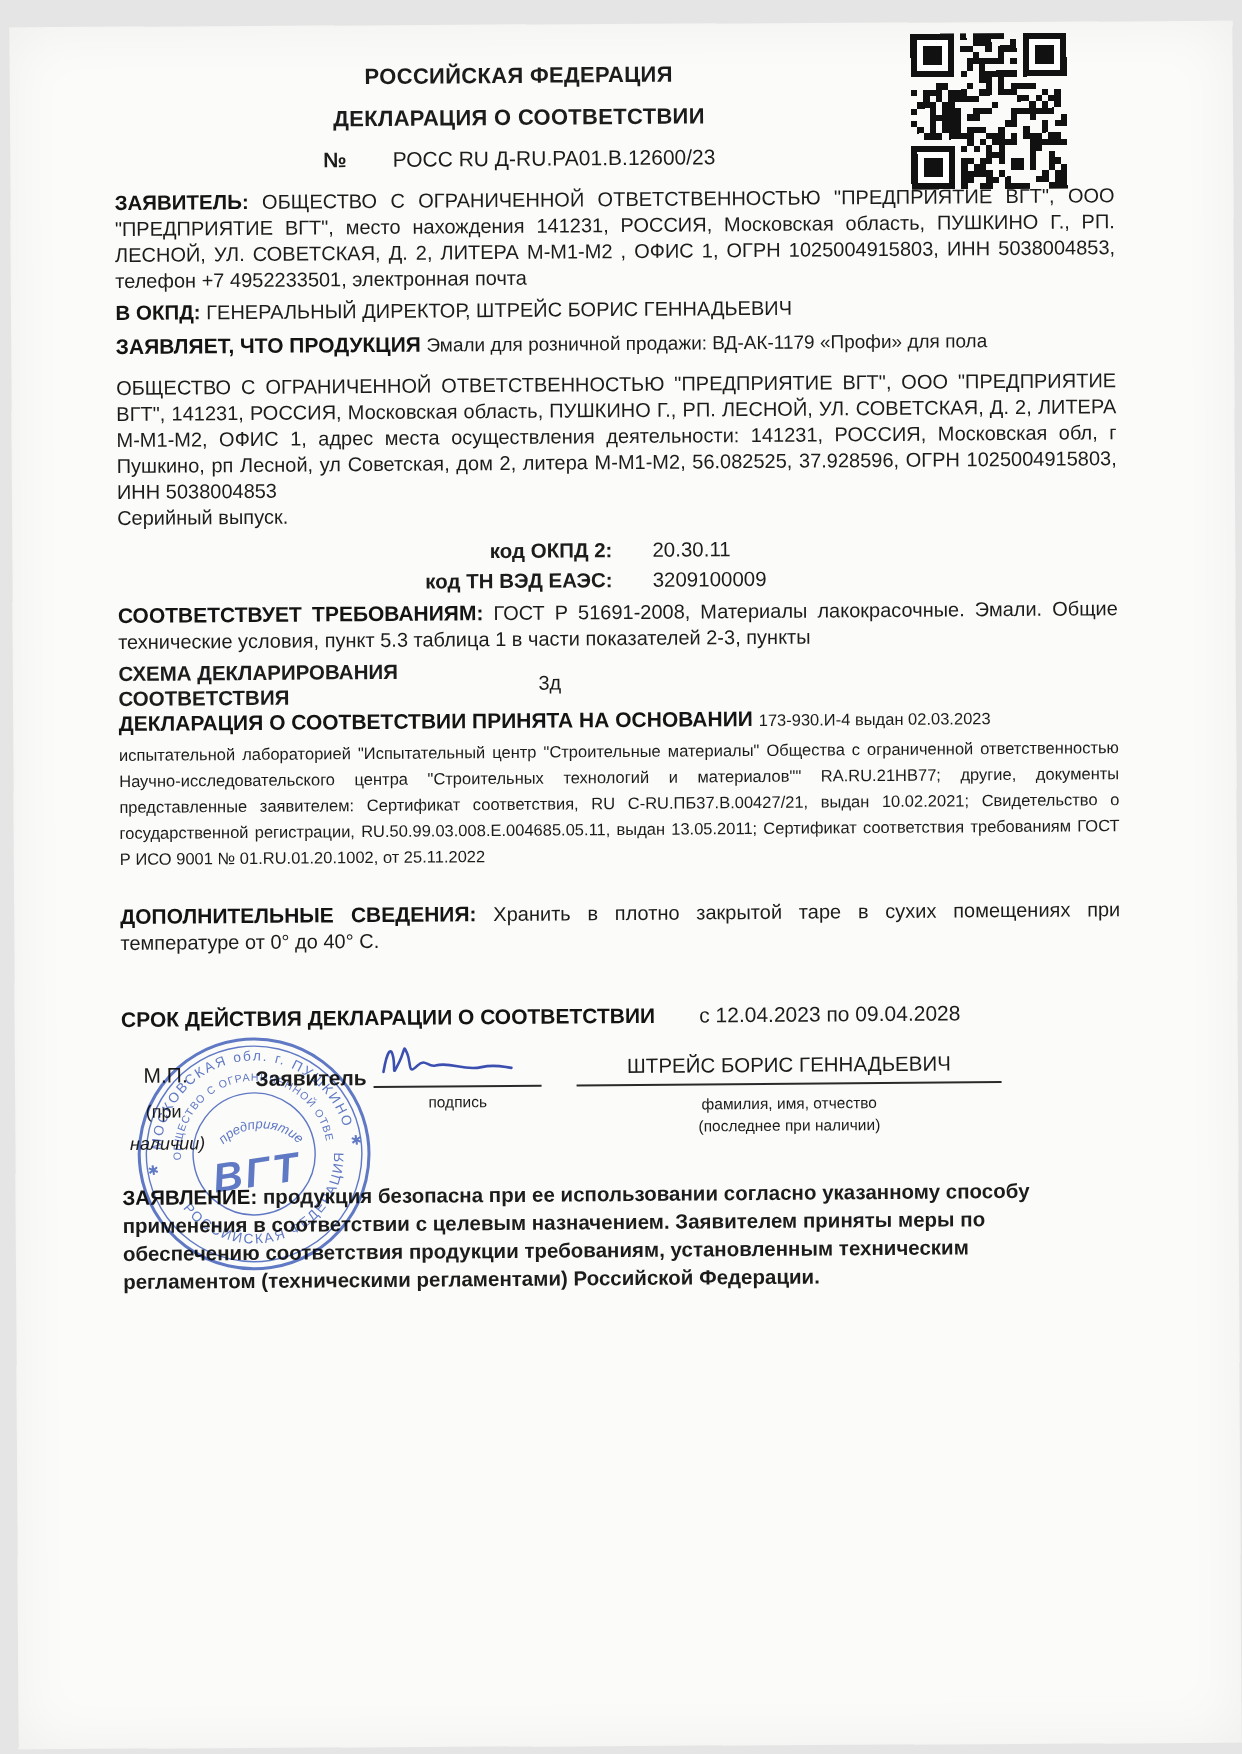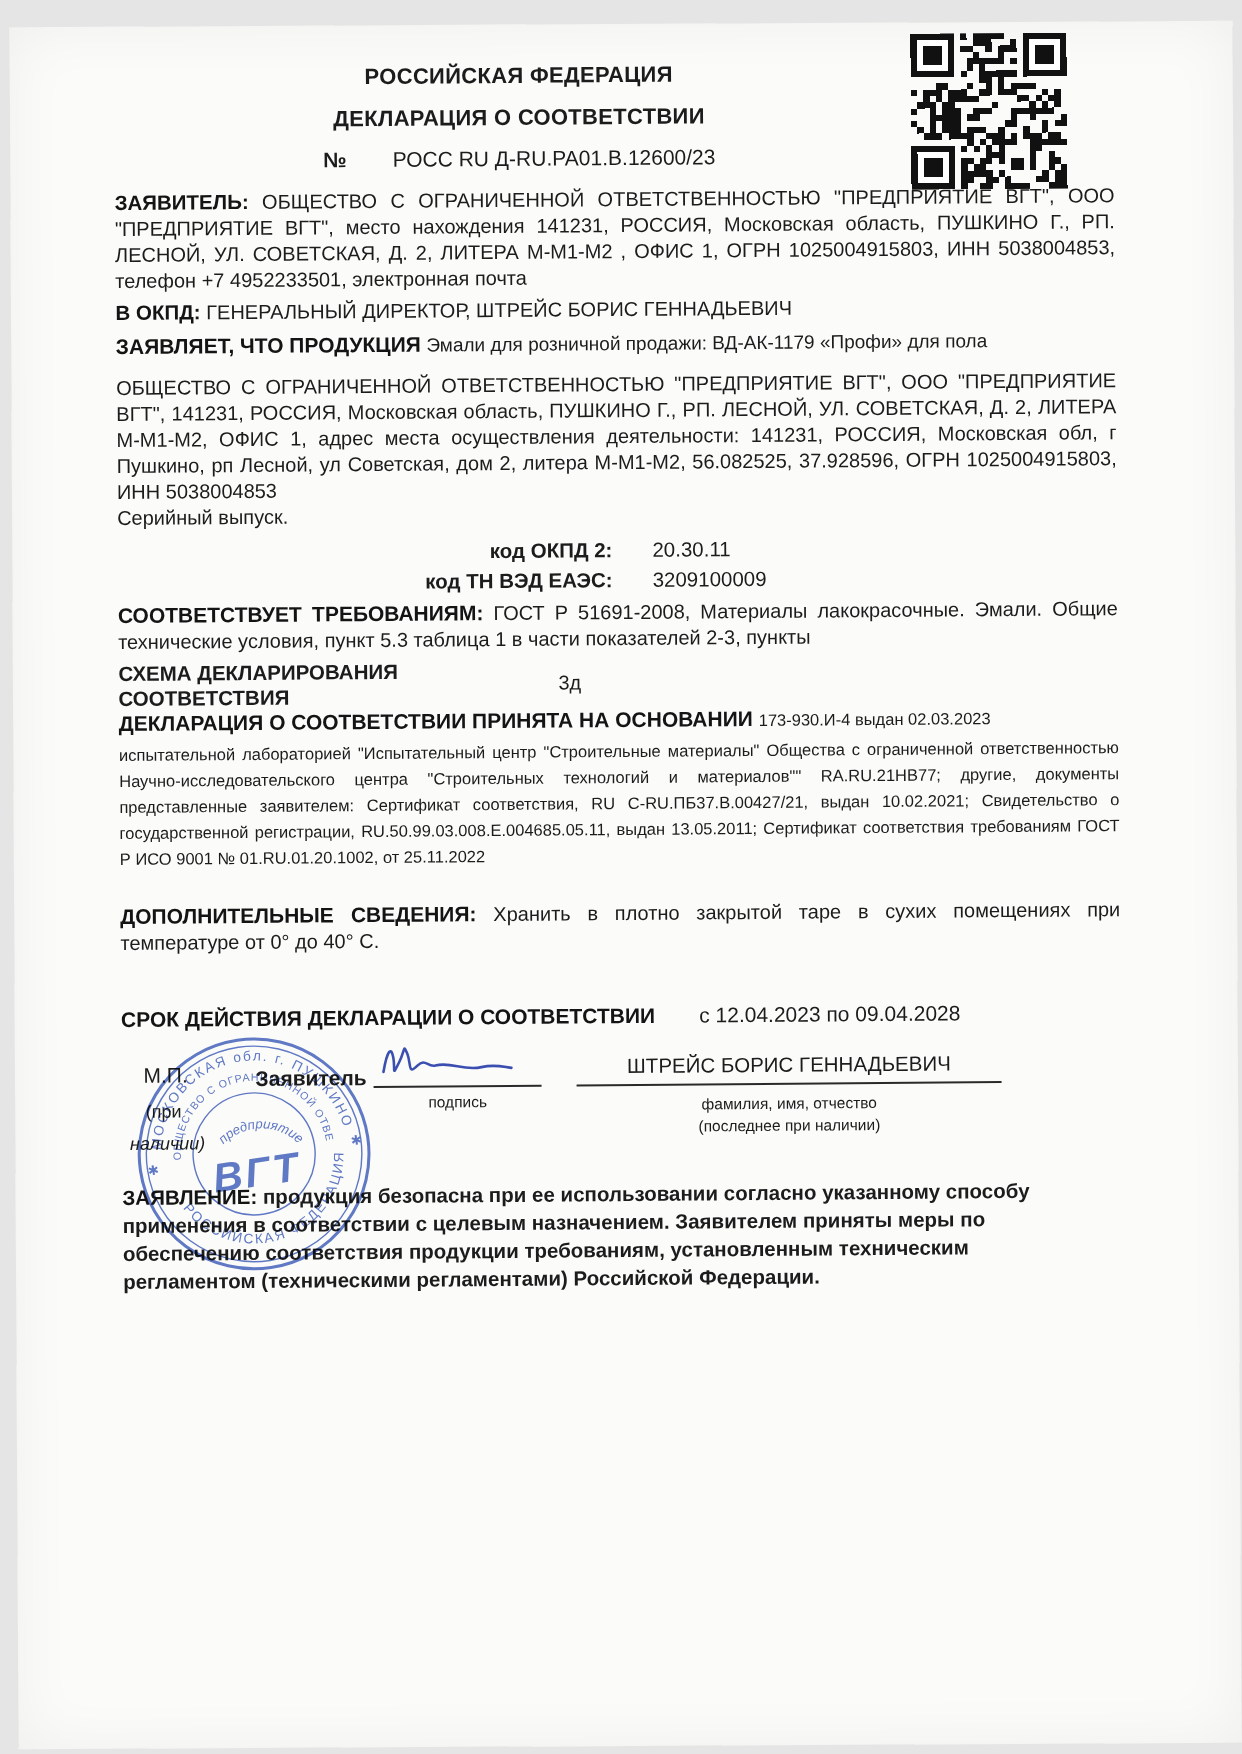--- a/index.html
+++ b/index.html
@@ -24,21 +24,21 @@
   .just{text-align:justify;}
   strong{color:#141414;}
   .lead{font-weight:bold;font-size:20.5px;}
   .leadbig{font-weight:bold;font-size:21px;}
   .mt6{margin-top:6px;} .mt14{margin-top:14px;} .mt8{margin-top:8px;}
   .declsmall{font-size:19px;}
   .coderow{display:grid;grid-template-columns:495px 1fr;column-gap:40px;font-size:20.5px;line-height:30px;}
   .coderow .lbl{font-weight:bold;text-align:right;}
   .schemerow{display:flex;align-items:center;margin-top:6px;}
   .schemelabel{font-weight:bold;font-size:20.5px;line-height:25px;width:420px;}
-  .schemeval{font-size:20px;margin-left:20px;}
+  .schemeval{font-size:20px;}
   .small{font-size:16.5px;line-height:26px;}
   .basis-head{font-size:21px;}
   .validrow{display:flex;align-items:baseline;gap:44px;margin-top:52px;font-size:21px;}
   .sigblock{position:relative;height:100px;margin-top:30px;font-size:20px;}
   .sigblock .mp{position:absolute;left:22px;top:2px;font-weight:normal;font-size:21px;}
   .sigblock .mpnote1{position:absolute;left:24px;top:40px;font-size:18px;}
   .sigblock .mpnote2{position:absolute;left:8px;top:72px;font-size:18px;font-style:italic;}
   .sigblock .app{position:absolute;left:134px;top:6px;font-weight:bold;font-size:21px;}
   .sigline{position:absolute;left:252px;top:-14px;width:168px;height:40px;border-bottom:2px solid #2a2a2a;}
   .sigline svg{position:absolute;left:4px;top:-8px;}

